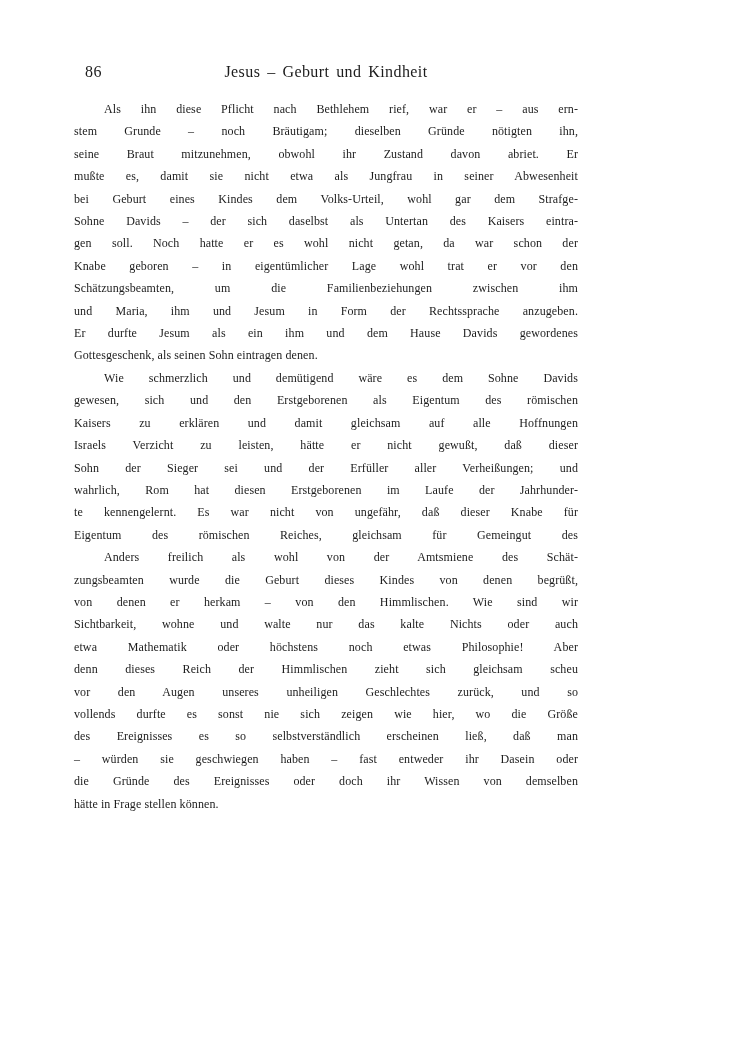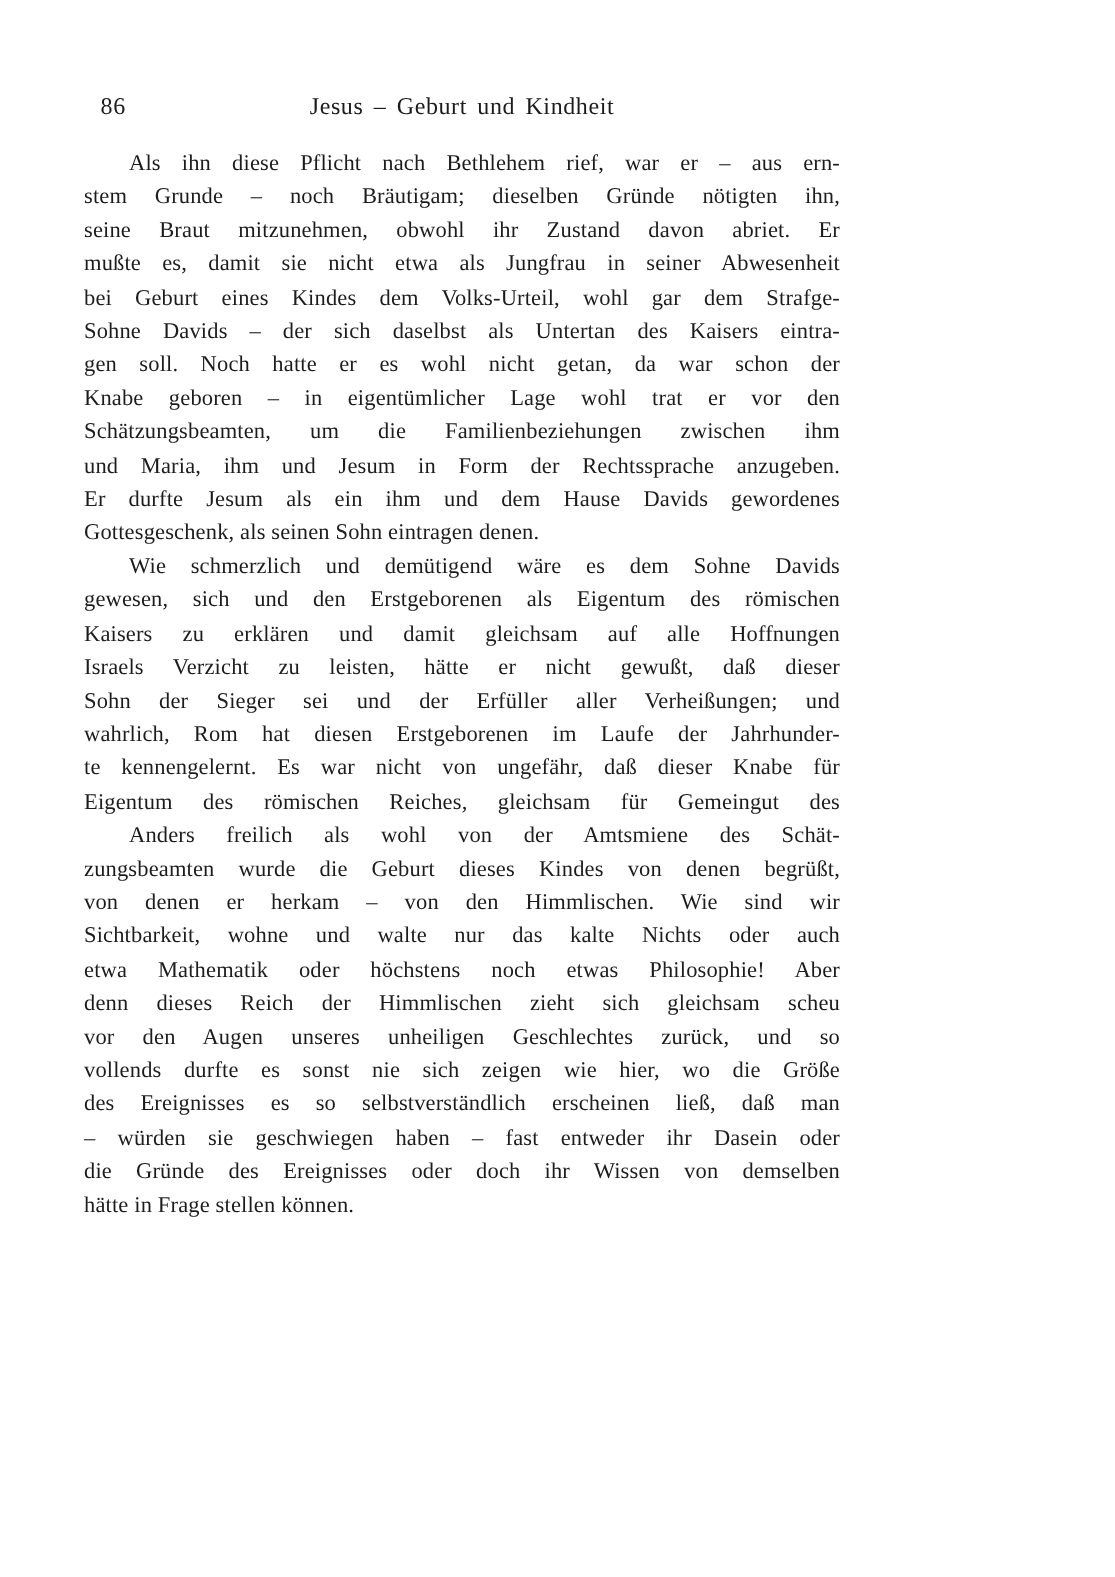--- a/index.html
+++ b/index.html
@@ -11,21 +11,21 @@
     width: 743px;
     height: 1051px;
     overflow: hidden;
     font-family: "Liberation Serif", "DejaVu Serif", serif;
     color: #1c1c1c;
     -webkit-font-smoothing: antialiased;
   }
   .page {
     position: relative;
     width: 504px;
-    margin-left: 56px;
+    margin-left: 74px;
     padding-top: 62px;
   }
   .running-header {
     position: relative;
     height: 20px;
     line-height: 20px;
     font-size: 16px;
   }
   .page-number {
     position: absolute;
@@ -34,21 +34,21 @@
     letter-spacing: 0.5px;
   }
   .running-head-title {
     display: block;
     text-align: center;
     letter-spacing: 0.4px;
     word-spacing: 2.5px;
   }
   .body-text {
     margin-top: 16px;
-    font-size: 15px;
+    font-size: 12px;
     line-height: 22.4px;
     letter-spacing: 0.1px;
   }
   .paragraph { margin: 0; }
   .line {
     text-align: justify;
     text-align-last: justify;
     -moz-text-align-last: justify;
     white-space: normal;
   }

